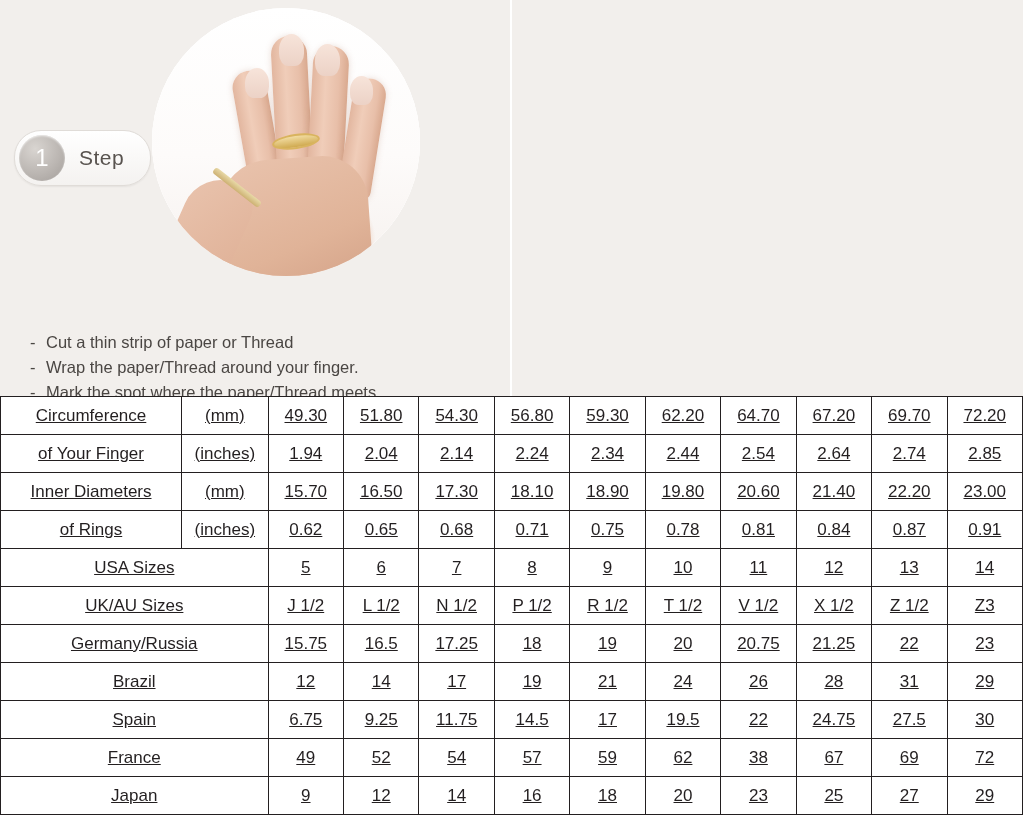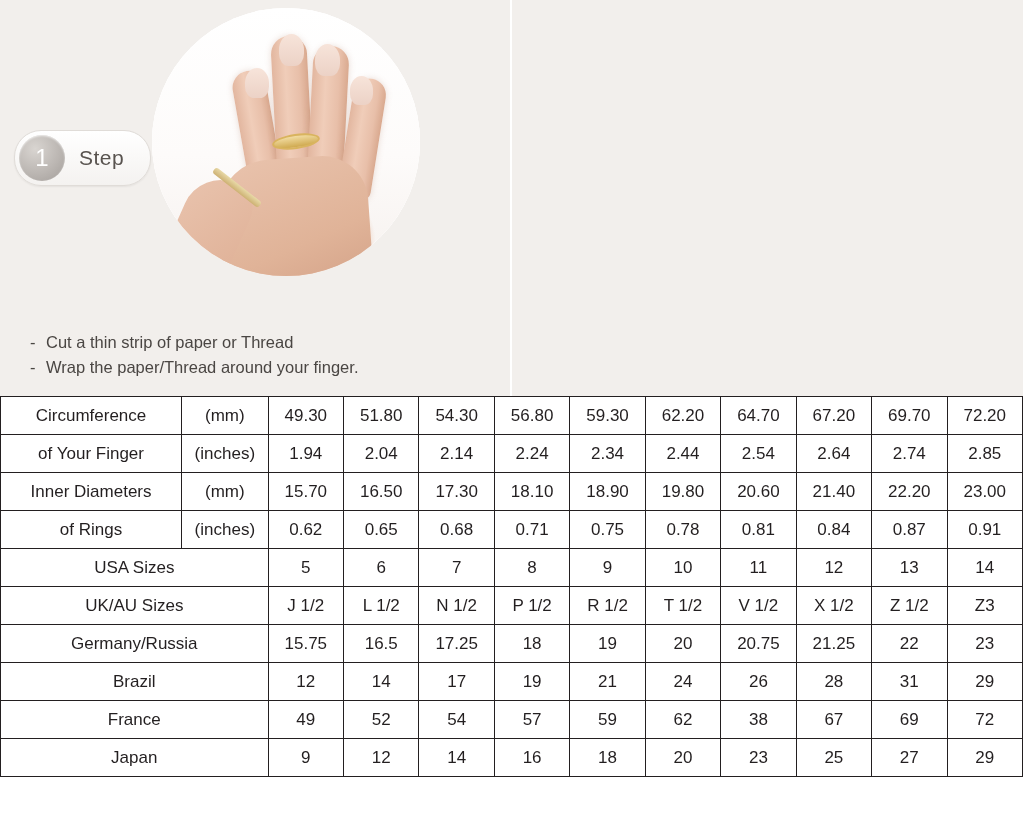--- a/index.html
+++ b/index.html
@@ -160,20 +160,21 @@
   }
   .instructions ul { margin: 8px; padding: 0; }
   .dash { display: inline-block; width: 16px; color: #4a4643; }
 
   
   .table-wrap {
     position: absolute;
     left: 0;
     top: 396px;
     width: 1023px;
+    text-decoration: underline;
   }
   table.size-chart {
     border-collapse: collapse;
     width: 1023px;
     table-layout: fixed;
   }
   table.size-chart td {
     border: 1px solid #231f20;
     font-size: 17px;
     color: #231f20;
@@ -232,20 +233,21 @@
 
       <div class="step-badge badge-1">
         <div class="step-num">1</div>
         <div class="step-word">Step</div>
       </div>
 
       <div class="instructions">
         <ul>
           <li><span class="dash">-</span><span>Cut a thin strip of paper or Thread</span></li>
           <li><span class="dash">-</span><span>Wrap the paper/Thread around your finger.</span></li>
+          <li><span class="dash">-</span><span>Mark the spot where the paper/Thread meets</span></li>
         </ul>
       </div>
     </div>
 
     <div class="step-panel right">
 
       
 
       
 
@@ -380,20 +382,33 @@
           <td>17</td>
           <td>19</td>
           <td>21</td>
           <td>24</td>
           <td>26</td>
           <td>28</td>
           <td>31</td>
           <td>29</td>
         </tr>
 
+        <tr>
+          <td class="label-left" colspan="2">Spain</td>
+          <td>6.75</td>
+          <td>9.25</td>
+          <td>11.75</td>
+          <td>14.5</td>
+          <td>17</td>
+          <td>19.5</td>
+          <td>22</td>
+          <td>24.75</td>
+          <td>27.5</td>
+          <td>30</td>
+        </tr>
 
         <tr>
           <td class="label-left" colspan="2">France</td>
           <td>49</td>
           <td>52</td>
           <td>54</td>
           <td>57</td>
           <td>59</td>
           <td>62</td>
           <td>38</td>

